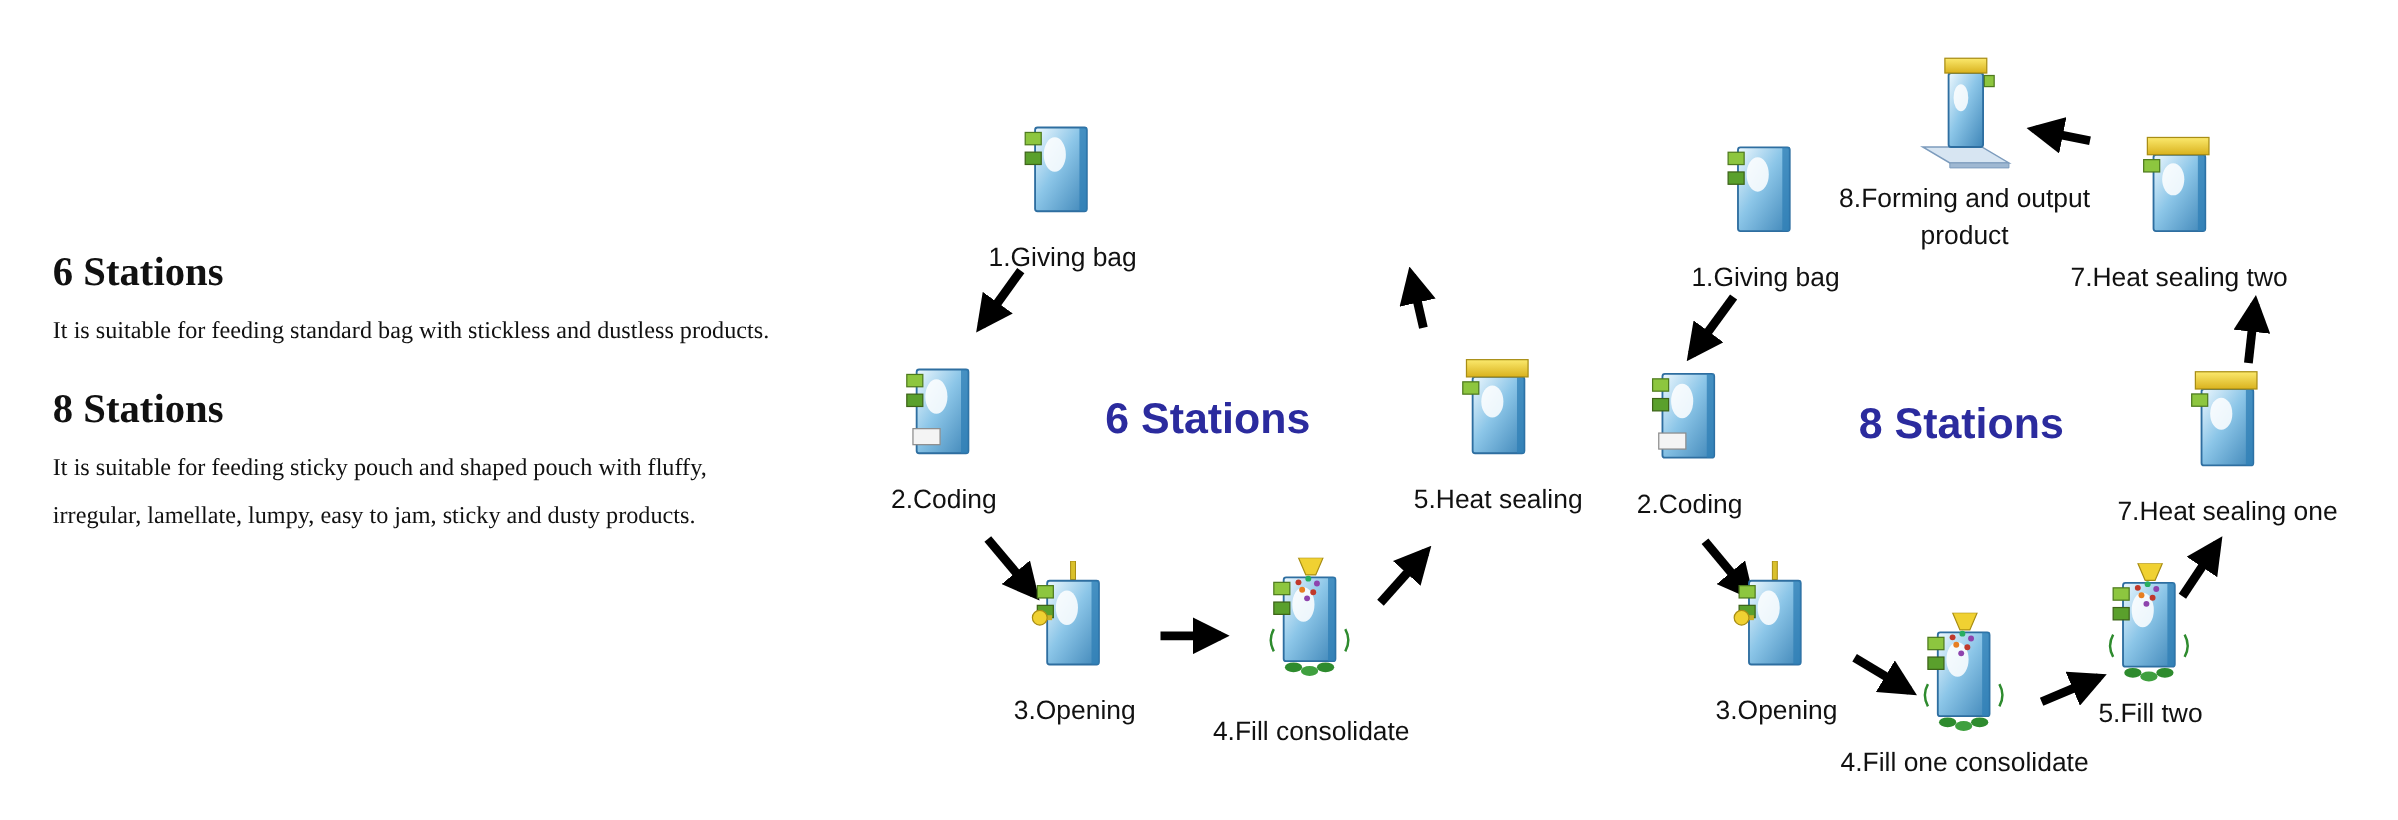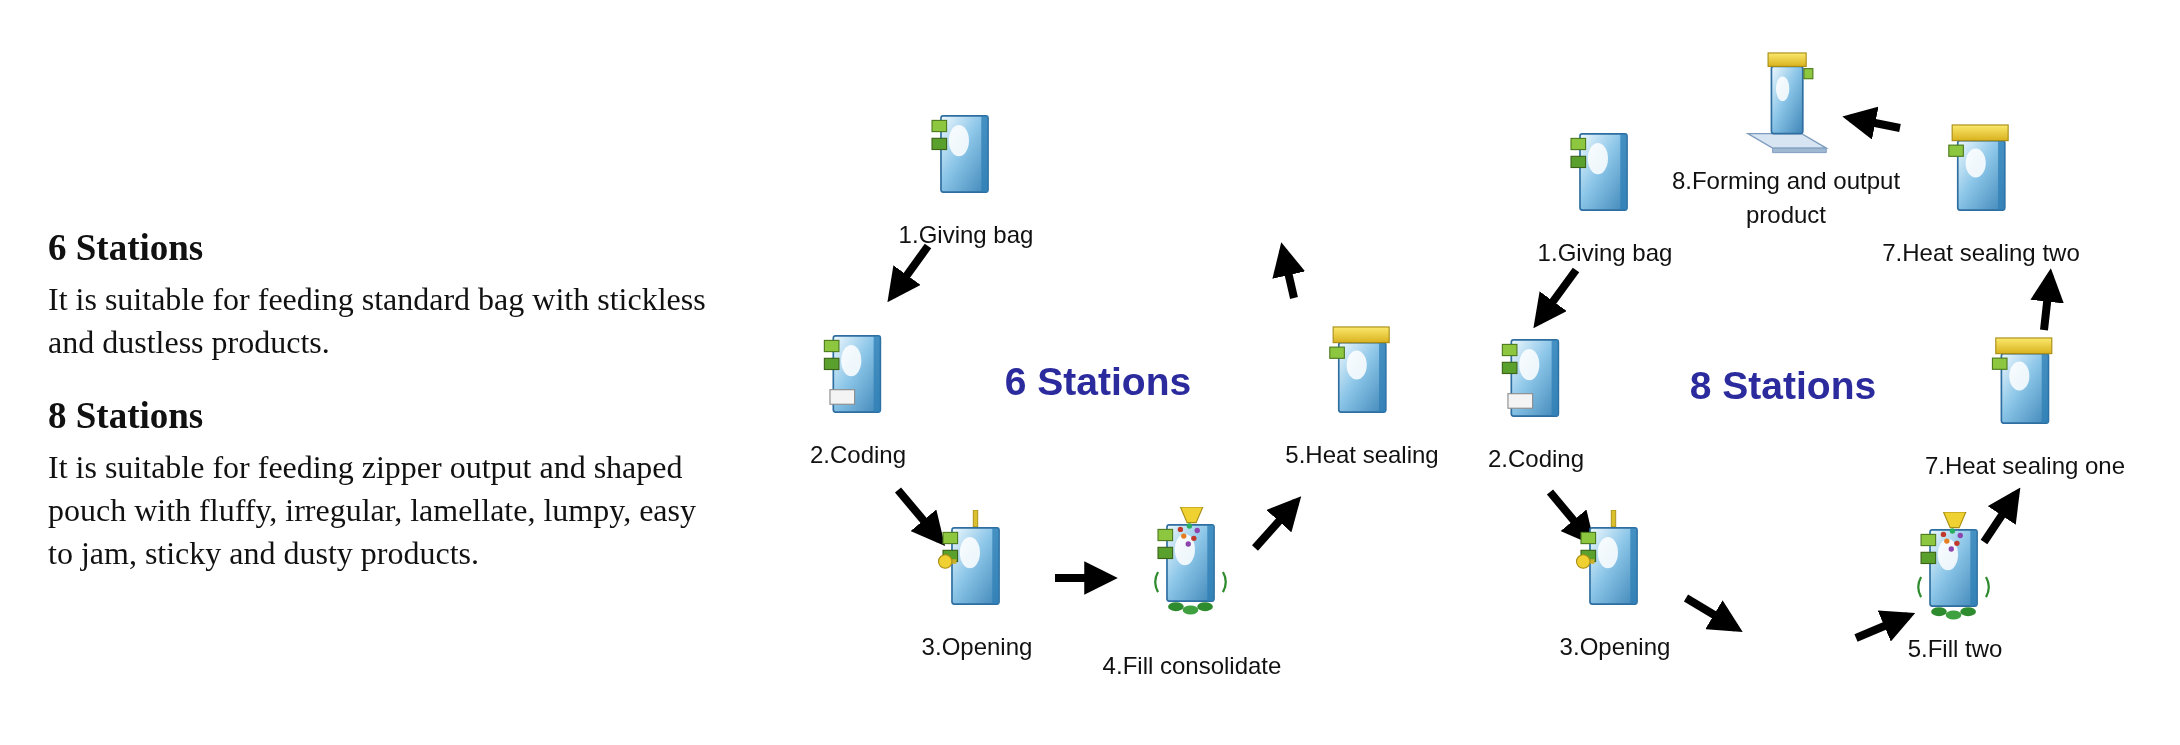--- a/index.html
+++ b/index.html
@@ -12,21 +12,21 @@
   }
   
   .intro{
     position:absolute;left:48px;top:226px;width:660px;
     font-family:"Liberation Serif",serif;color:#111;
   }
   .intro h2{
     font-size:37px;line-height:44px;margin:0 0 8px 0;font-weight:bold;color:#111;
   }
   .intro p{
-    font-size:32px;line-height:43px;margin:0 0 30px 0;color:#111;
+    font-size:22px;line-height:43px;margin:0 0 30px 0;color:#111;
   }
   
   .step{
     position:absolute;display:flex;flex-direction:column;align-items:center;gap:8px;
     transform:translateX(-50%);
   }
   .step .label{
     font-size:24px;line-height:34px;color:#111;white-space:nowrap;text-align:center;
   }
   .step .label.wrap{white-space:normal;width:310px;}
@@ -110,21 +110,21 @@
         <rect x="24" y="8" width="34" height="12" fill="url(#gyel)" stroke="#a88d14" stroke-width="1"></rect>
         <rect x="56" y="22" width="8" height="9" fill="#8dc63f" stroke="#4e7a1e" stroke-width="1"></rect>
       </g>
     </defs>
   </svg>
 
   <div class="intro">
     <h2>6 Stations</h2>
     <p>It is suitable for feeding standard bag with stickless and dustless products.</p>
     <h2>8 Stations</h2>
-    <p>It is suitable for feeding zipper output and shaped pouch with fluffy, irregular, lamellate, lumpy, easy to jam, sticky and dusty products.</p>
+    <p>It is suitable for feeding sticky pouch and shaped pouch with fluffy, irregular, lamellate, lumpy, easy to jam, sticky and dusty products.</p>
   </div>
 
   <svg class="arrows" viewBox="0 0 2180 745">
     <defs>
       <marker id="ah" viewBox="0 0 6 6" markerWidth="4.2" markerHeight="4.2" refX="4.6" refY="3" orient="auto" markerUnits="strokeWidth">
         <path d="M0 0 L6 3 L0 6 Z" fill="#000"></path>
       </marker>
     </defs>
 
     <path d="M928 246 L892 296" stroke="#000" stroke-width="8" fill="none" marker-end="url(#ah)"></path>
@@ -217,20 +217,26 @@
     <div class="label">7.Heat sealing one</div>
   </div>
 
   <div class="step" style="left:1615px;top:510px;">
     <svg viewBox="0 0 80 100" width="90" height="112">
         <use href="#sym-opening"></use>
       </svg>
     <div class="label">3.Opening</div>
   </div>
 
+  <div class="step" style="left:1786px;top:557px;">
+    <svg viewBox="0 0 80 100" width="90" height="112">
+        <use href="#sym-fill"></use>
+      </svg>
+    <div class="label">4.Fill one consolidate</div>
+  </div>
 
   <div class="step" style="left:1955px;top:512px;">
     <svg viewBox="0 0 80 100" width="90" height="112">
         <use href="#sym-fill"></use>
       </svg>
     <div class="label">5.Fill two</div>
   </div>
 
 </div>
 

